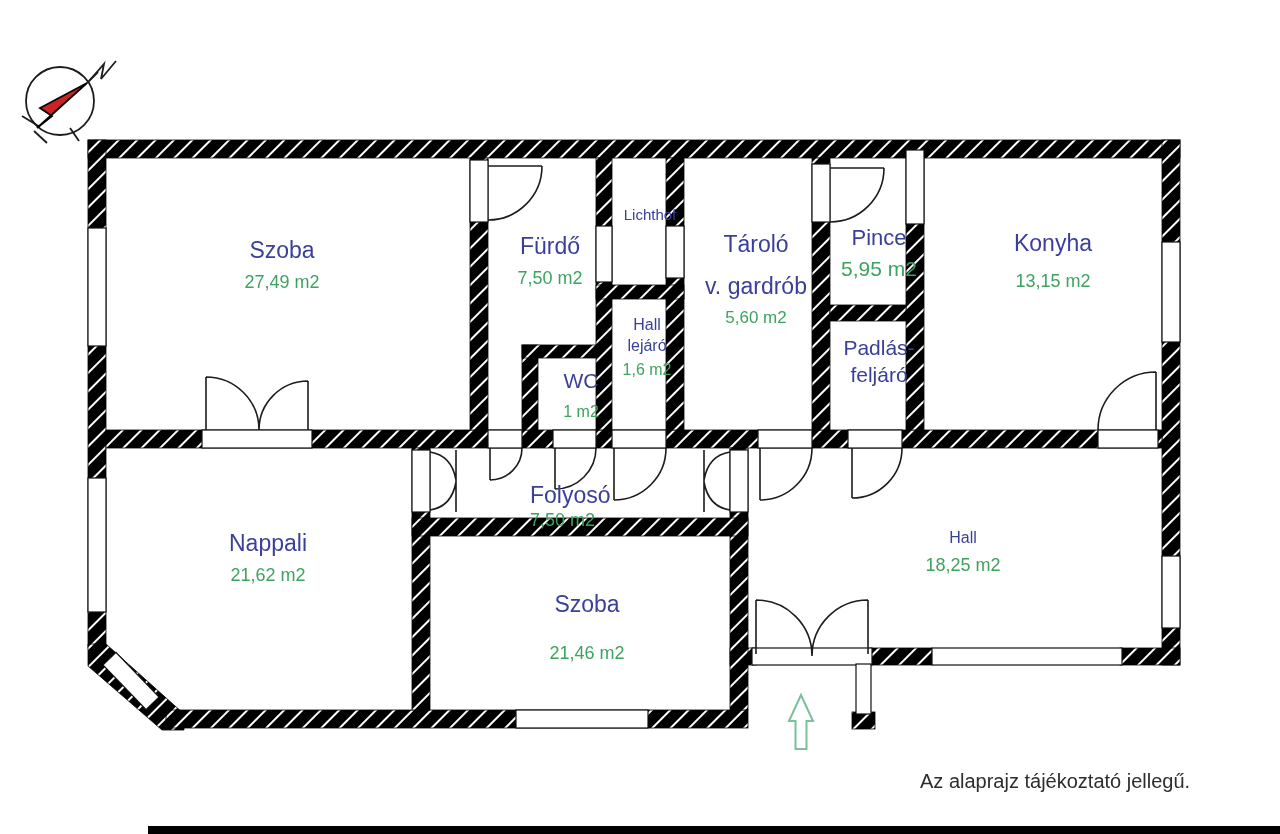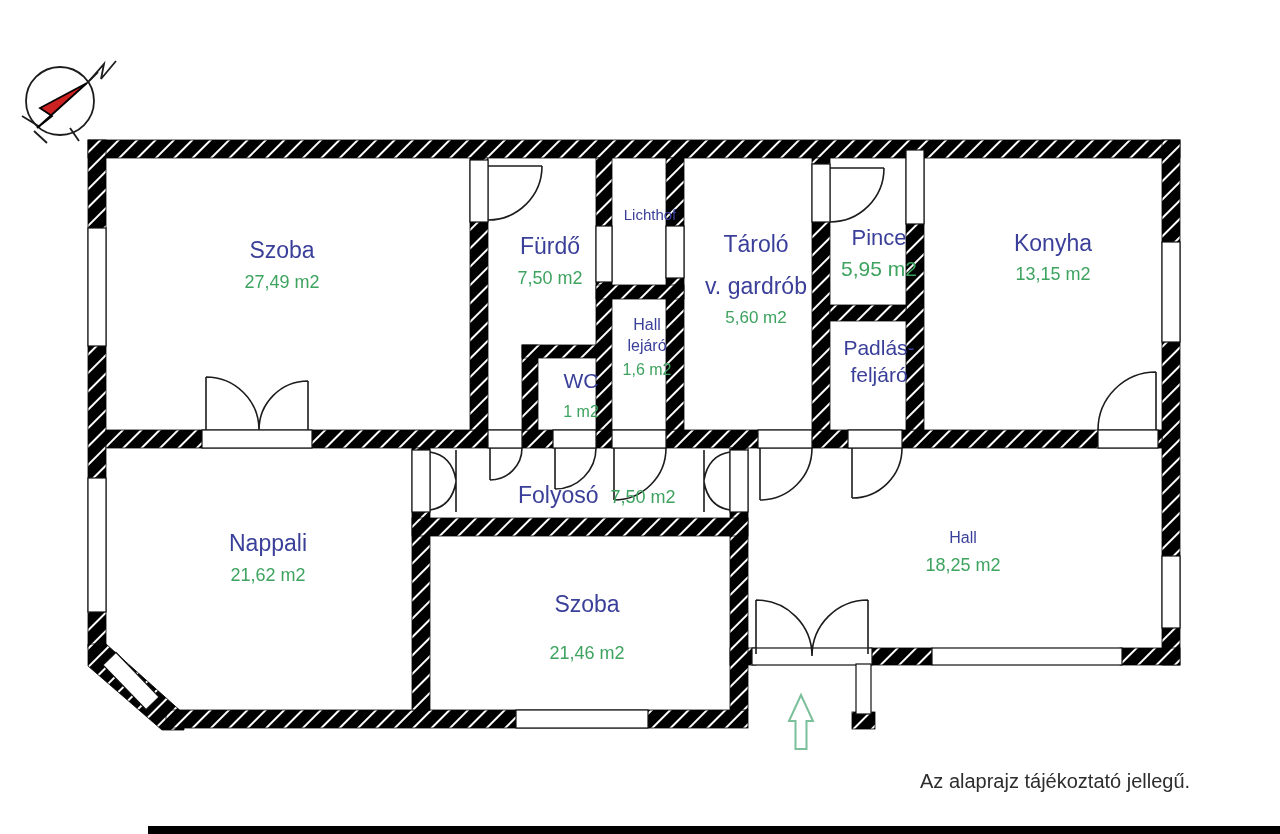--- a/index.html
+++ b/index.html
@@ -10,21 +10,21 @@
   .wall-hatch-bg{fill:var(--color-wall,#000);}
   .opening{fill:#ffffff;stroke:#111;stroke-width:1.2;}
   .door{fill:none;stroke:#1c1c1c;stroke-width:1.6;}
   .compass-line{stroke:#1c1c1c;stroke-width:1.8;fill:none;}
   .compass-needle{fill:var(--color-compass-red,#c22);stroke:#000;stroke-width:1.8;stroke-linejoin:miter;}
   .entry-arrow{fill:#ffffff;stroke:var(--color-entrance-arrow,#7bbf9b);stroke-width:2;}
   .room-label{position:absolute;transform:translateX(-50%);text-align:center;white-space:nowrap;padding-left:20px;}
   .room-name{color:var(--color-room-name,#3a3f99);font-size:23px;line-height:27px;}
   .room-area{color:var(--color-room-area,#3da35f);font-size:18px;line-height:22px;margin-top:7px;}
   .two-line .room-name{margin:0;}
-  .folyoso-row{transform:none;display:flex;align-items:baseline;}
+  .folyoso-row{transform:none;display:flex;align-items:baseline;flex-direction:column;}
   .folyoso-row .room-area{margin:0 0 0 12px;}
   .plan-note{position:absolute;color:var(--color-note-text,#2d2d2d);font-size:20px;white-space:nowrap;}
 </style>
 </head>
 <body>
 
 <div id="stage">
 
   <svg id="plan-svg" viewBox="0 0 1280 834">
     <defs>
@@ -176,21 +176,21 @@
     <div class="room-area" style="font-size:21px">5,95 m2</div>
   </div>
 
   <div class="room-label two-line" style="left:869px;top:334px">
     <div class="room-name" style="font-size:21px;line-height:27px">Padlás-</div>
     <div class="room-name" style="font-size:21px;line-height:27px">feljáró</div>
   </div>
 
   <div class="room-label" style="left:1043px;top:230px">
     <div class="room-name">Konyha</div>
-    <div class="room-area" style="margin-top:6px">13,15 m2</div>
+    <div class="room-area" style="margin-top:13px">13,15 m2</div>
   </div>
 
   <div class="room-label folyoso-row" style="left:498px;top:482px">
     <span class="room-name">Folyosó</span>
     <span class="room-area">7,50 m2</span>
   </div>
 
   <div class="room-label" style="left:258px;top:530px">
     <div class="room-name">Nappali</div>
     <div class="room-area">21,62 m2</div>

